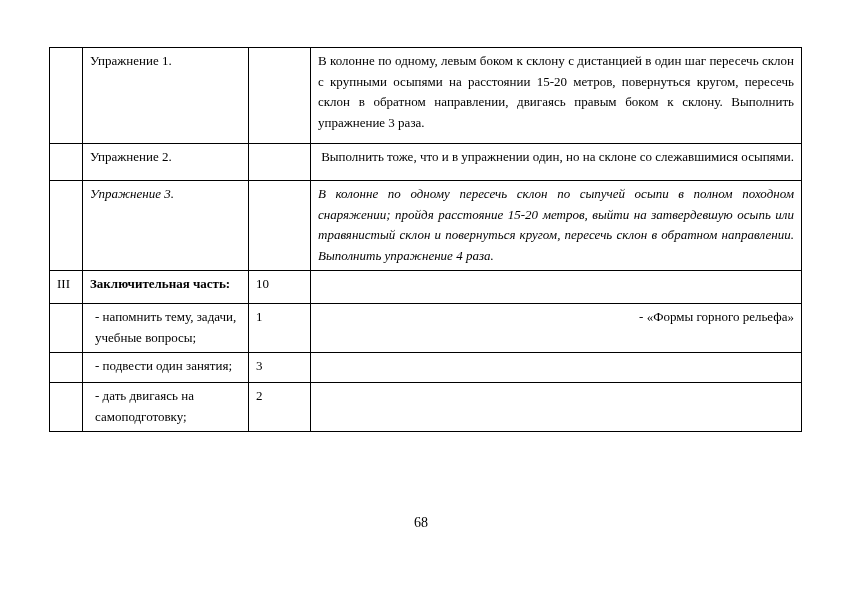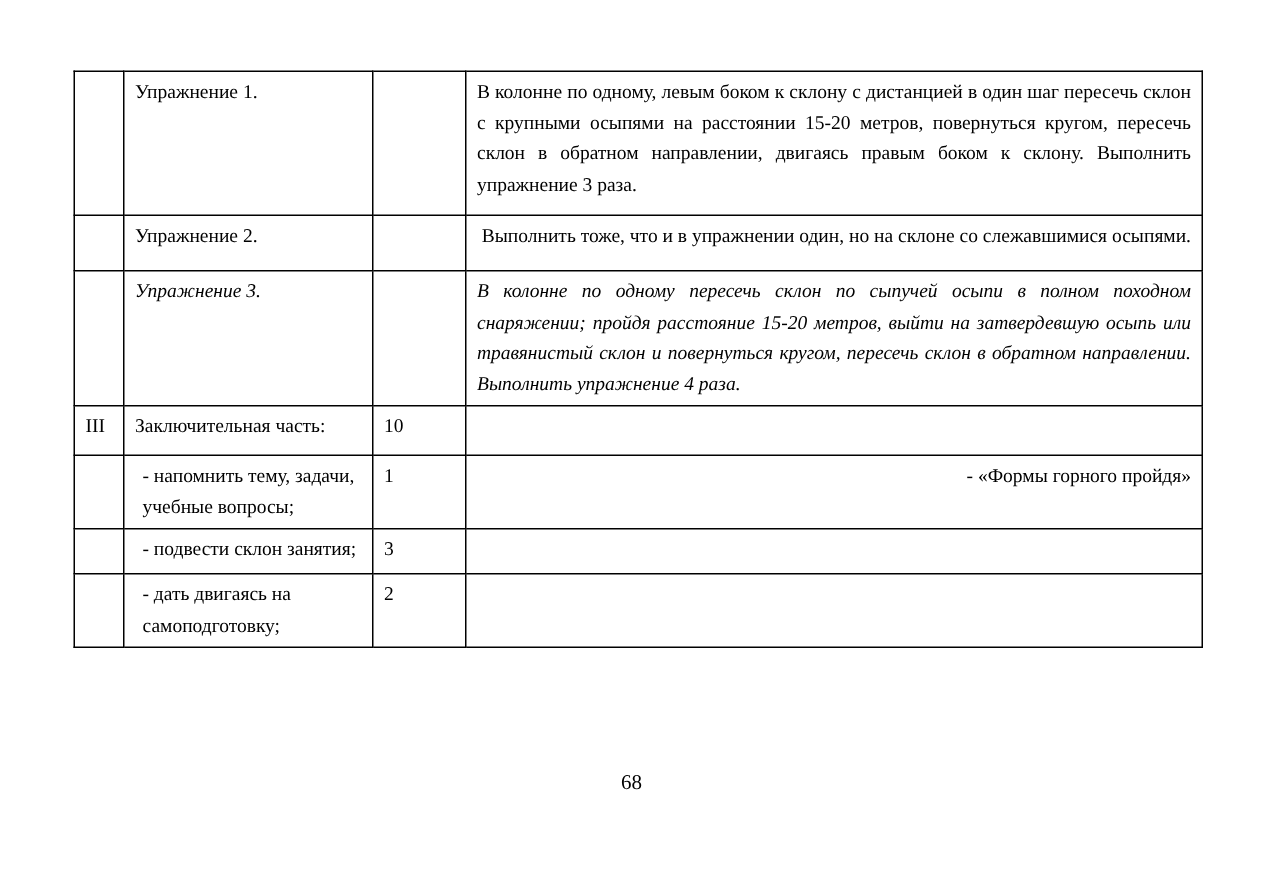--- a/index.html
+++ b/index.html
@@ -30,21 +30,21 @@
       padding: 3px 7px 4px 7px;
       line-height: 1.58;
       overflow: hidden;
     }
     .col-num { width: 33px; }
     .col-activity { width: 166px; }
     .col-time { width: 62px; }
     .col-desc { width: 491px; }
     td.cell-desc { text-align: justify; }
     td.cell-desc.nojust { text-align: right; }
-    td.bold { font-weight: normal; }
+    td.bold { font-weight: bold; }
     td.indent { padding-left: 12px; }
     tr.r1 { height: 96px; }
     tr.r2 { height: 37px; }
     tr.r3 { height: 82px; font-style: italic; }
     tr.r4 { height: 33px; }
     tr.r5 { height: 46px; }
     tr.r6 { height: 48px; }
     tr.r7 { height: 30px; }
     tr.r8 { height: 44px; }
     .page-number {
@@ -88,25 +88,25 @@
     <tr class="r4">
       <td>III</td>
       <td class="bold">Заключительная часть:</td>
       <td>10</td>
       <td class="cell-desc nojust"></td>
     </tr>
     <tr class="r6">
       <td></td>
       <td class="indent">- напомнить тему, задачи, учебные вопросы;</td>
       <td>1</td>
-      <td class="cell-desc nojust indent">- «Формы горного пройдя»</td>
+      <td class="cell-desc nojust indent">- «Формы горного рельефа»</td>
     </tr>
     <tr class="r7">
       <td></td>
-      <td class="indent">- подвести склон занятия;</td>
+      <td class="indent">- подвести один занятия;</td>
       <td>3</td>
       <td class="cell-desc nojust"></td>
     </tr>
     <tr class="r8">
       <td></td>
       <td class="indent">- дать двигаясь на самоподготовку;</td>
       <td>2</td>
       <td class="cell-desc nojust"></td>
     </tr>
   </tbody>

